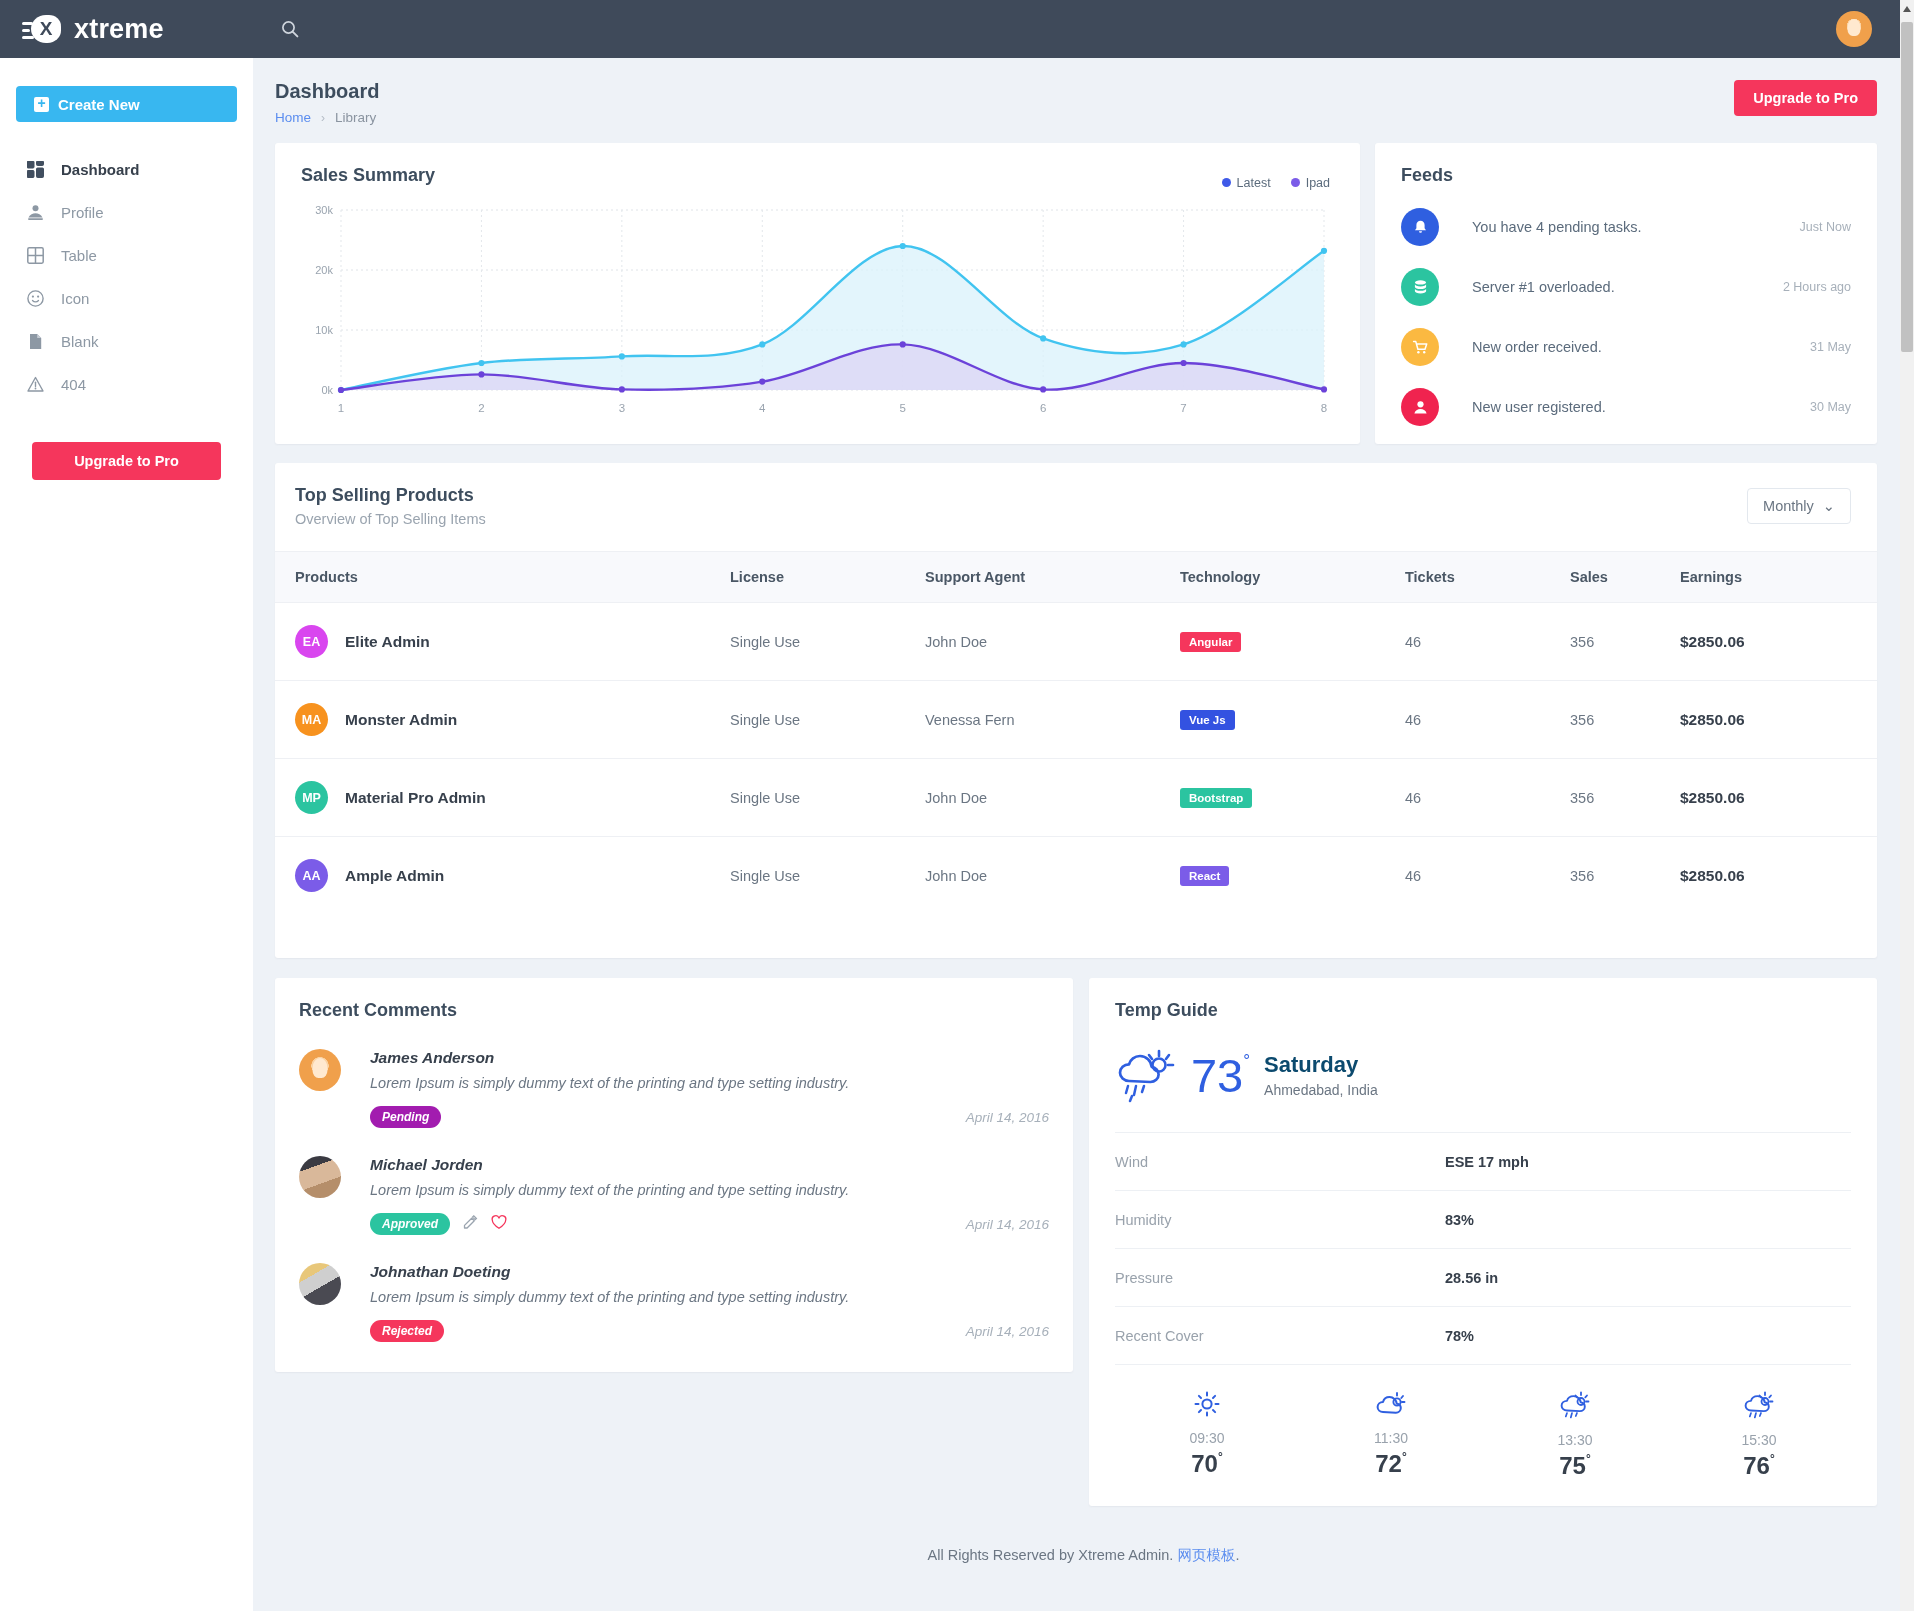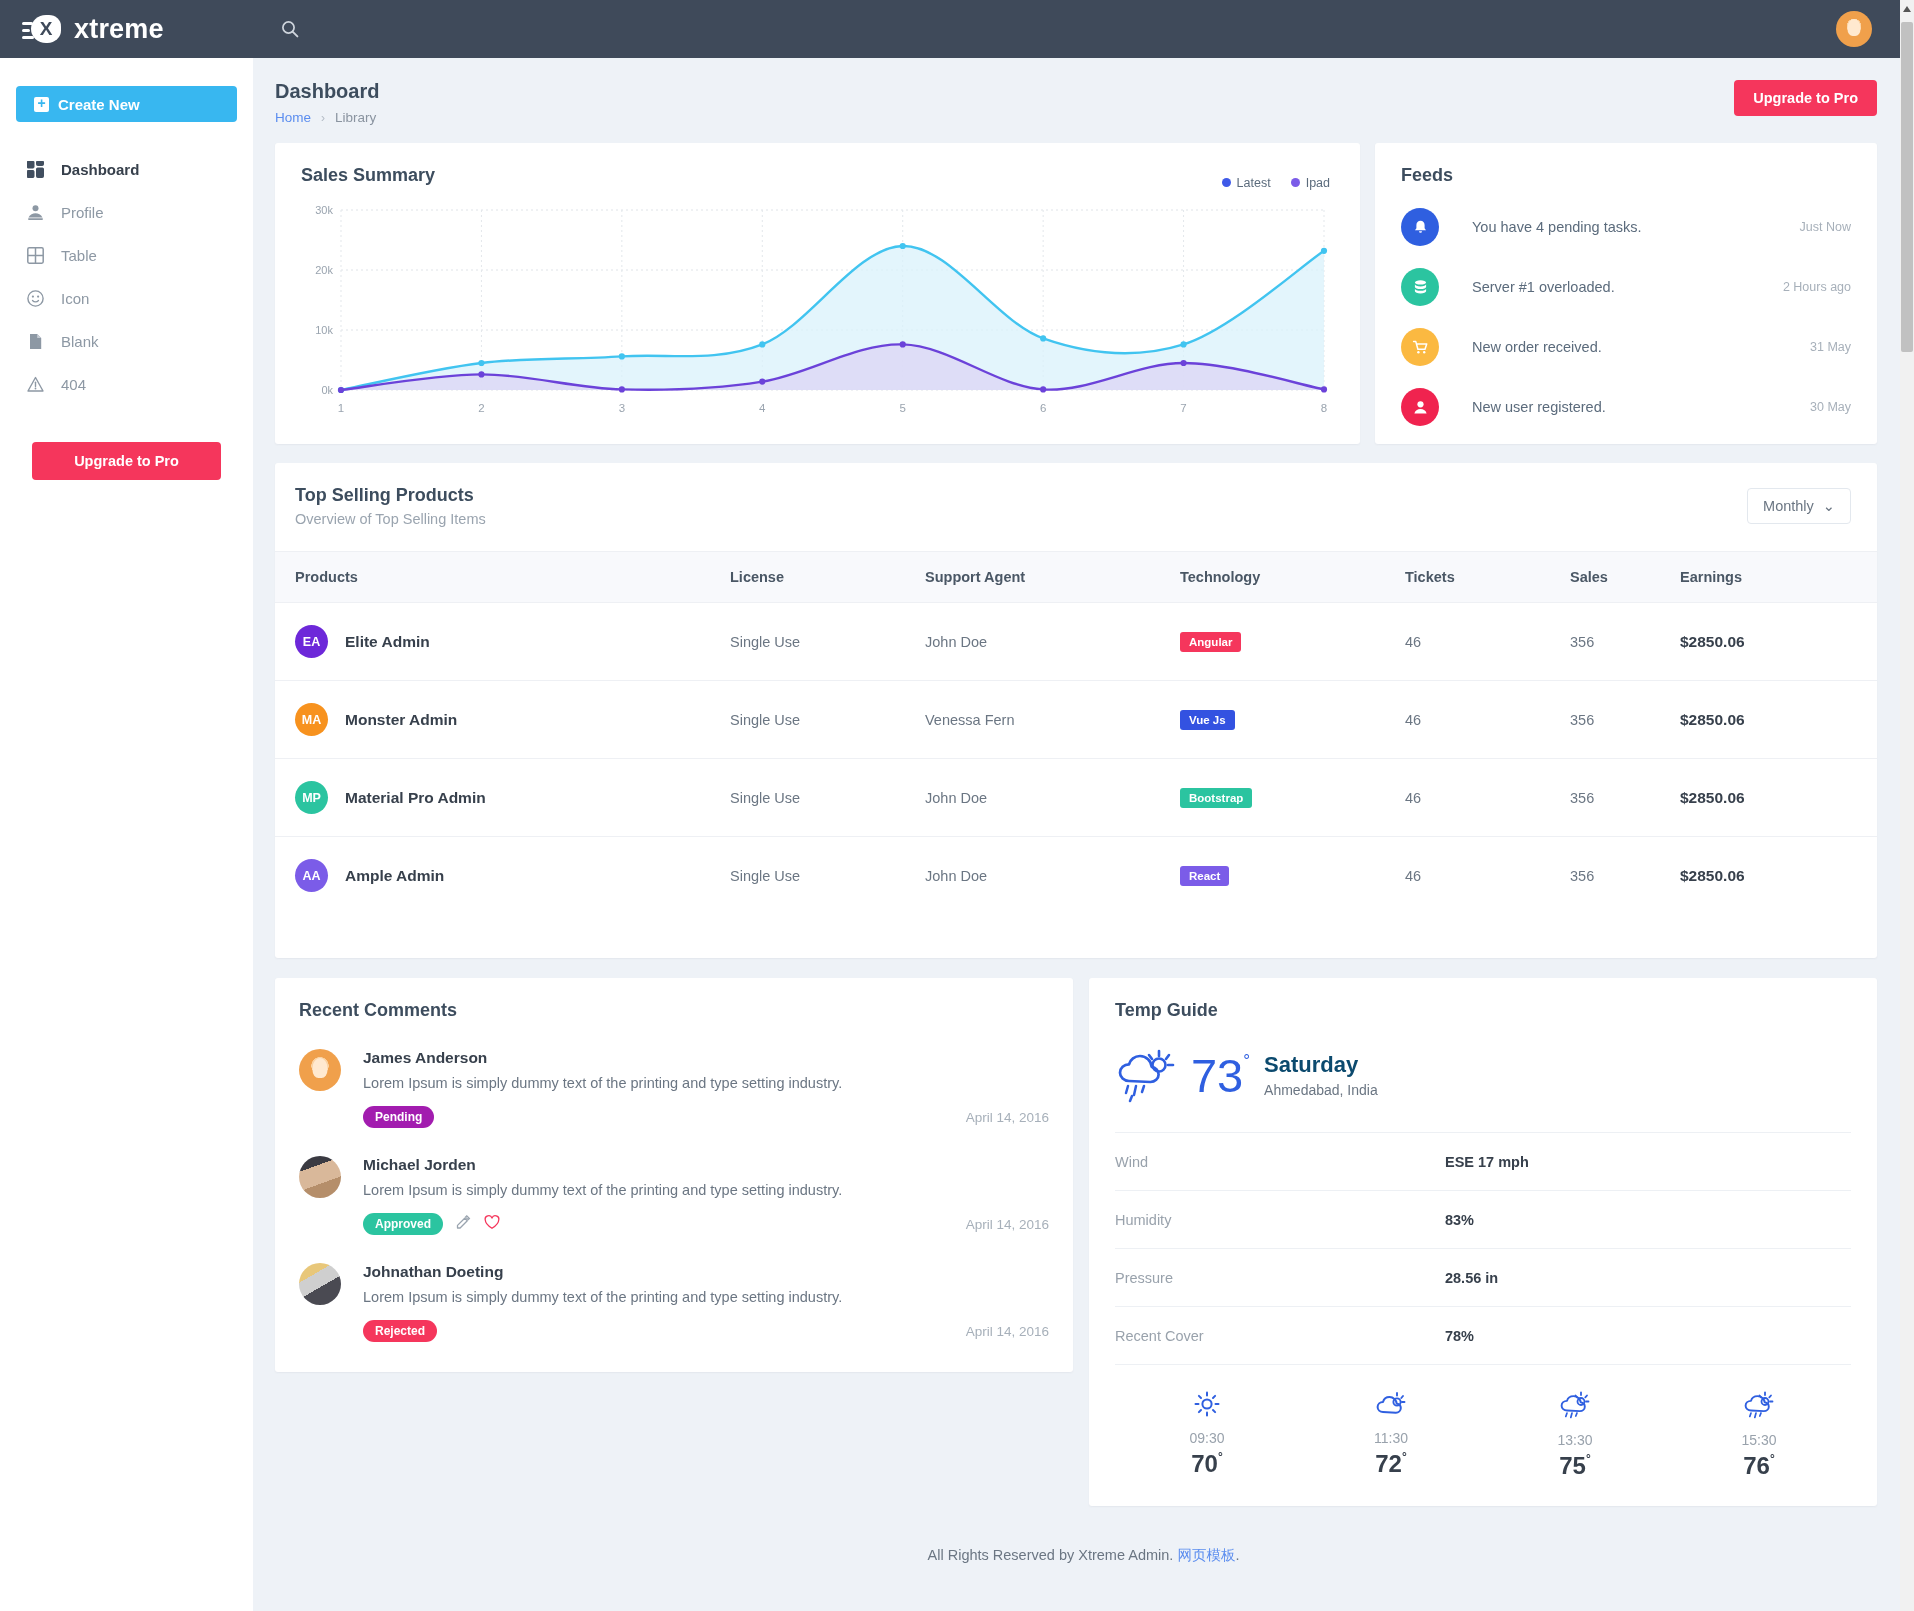--- a/index.html
+++ b/index.html
@@ -137,21 +137,21 @@
     width: 33px; height: 33px; border-radius: 50%; color: #fff; font-size: 12.5px;
     font-weight: 600; display: flex; align-items: center; justify-content: center; flex: none;
   }
   .prod-name { font-size: 15.5px; font-weight: 700; color: #37404c; }
   .tech-badge { display: inline-block; padding: 4px 9px; border-radius: 3px; color: #fff; font-size: 11.5px; font-weight: 600; }
   .earn { font-weight: 700; color: #37404c; font-size: 15.5px; }
 
   
   .row3 { display: flex; gap: 16px; padding: 20px 37px 0 22px; align-items: flex-start; }
   .comments-card { width: 800px; padding: 22px 24px 30px 24px; }
-  .comment { display: flex; gap: 22px; margin-top: 28px; }
+  .comment { display: flex; gap: 29px; margin-top: 28px; font-style: italic; }
   .cm-av { width: 42px; height: 42px; border-radius: 50%; flex: none; overflow: hidden; position: relative; }
   .cm-body { flex: 1; }
   .cm-name { font-size: 15.5px; font-weight: 700; color: #37404c; }
   .cm-text { font-size: 14.5px; color: #6b7683; margin-top: 8px; }
   .cm-foot { display: flex; align-items: center; gap: 13px; margin-top: 15px; }
   .pill { padding: 4px 12px; border-radius: 12px; color: #fff; font-size: 12px; font-weight: 600; }
   .cm-date { margin-left: auto; font-size: 13.5px; color: #a7b0ba; }
 
   .temp-card { width: 790px; padding: 22px 26px 26px 26px; }
   .temp-now { display: flex; align-items: center; gap: 14px; margin-top: 24px; padding-bottom: 26px; }
@@ -420,21 +420,21 @@
             <th>Technology</th>
             <th>Tickets</th>
             <th>Sales</th>
             <th>Earnings</th>
           </tr>
         </thead>
         <tbody id="prod-body">
   <tr>
     <td>
       <div class="prod-cell">
-        <div class="prod-av" style="background:#6d28d9">EA</div>
+        <div class="prod-av" style="background:#d946ef">EA</div>
         <div class="prod-name">Elite Admin</div>
       </div>
     </td>
     <td>Single Use</td>
     <td>John Doe</td>
     <td><span class="tech-badge" style="background:#f5365c">Angular</span></td>
     <td>46</td>
     <td>356</td>
     <td><span class="earn">$2850.06</span></td>
   </tr>

